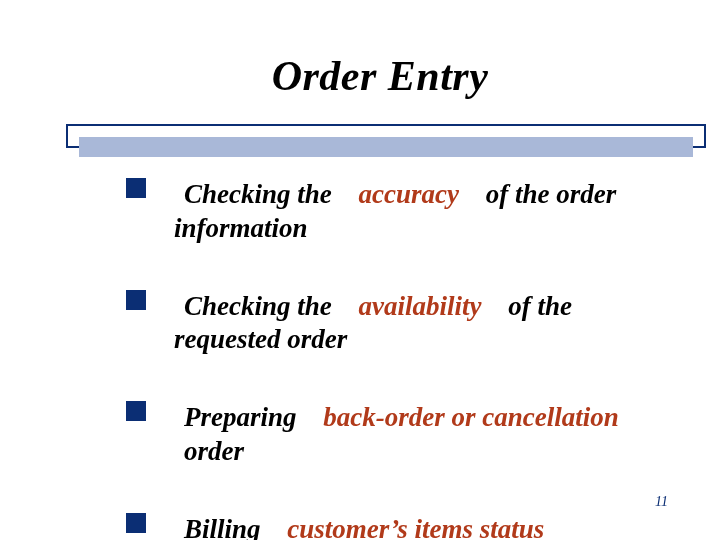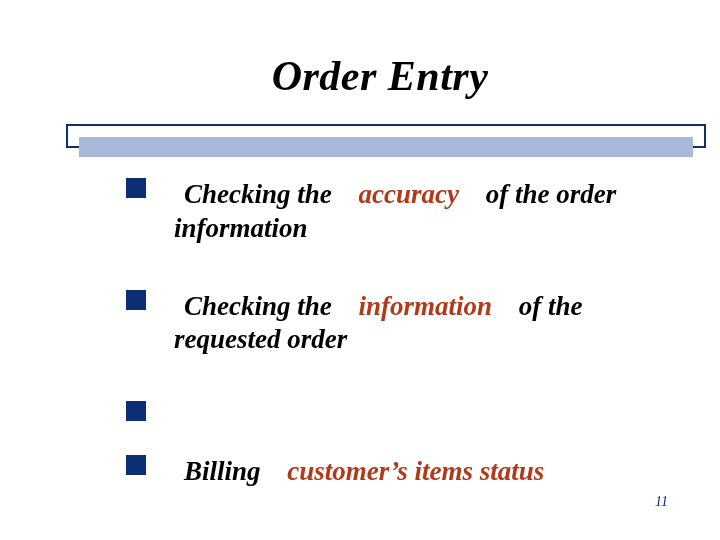--- a/index.html
+++ b/index.html
@@ -28,24 +28,25 @@
     </div>
   </div>
 
   <div class="content">
     <div class="item">
       <span class="bullet"></span>
       <span class="text"><span>Checking the </span><span class="accent">accuracy</span><span> of the order information</span></span>
     </div>
     <div class="item">
       <span class="bullet"></span>
-      <span class="text"><span>Checking the </span><span class="accent">information</span><span> of the requested order</span></span>
+      <span class="text"><span>Checking the </span><span class="accent">availability</span><span> of the requested order</span></span>
     </div>
     <div class="item">
       <span class="bullet"></span>
+      <span class="text"><span>Preparing </span><span class="accent">back-order or cancellation </span><span> order</span></span>
     </div>
     <div class="item">
       <span class="bullet"></span>
       <span class="text"><span>Billing </span><span class="accent">customer’s items status</span><span></span></span>
     </div>
   </div>
 
   <div class="page-num">11</div>
 </div>
 

